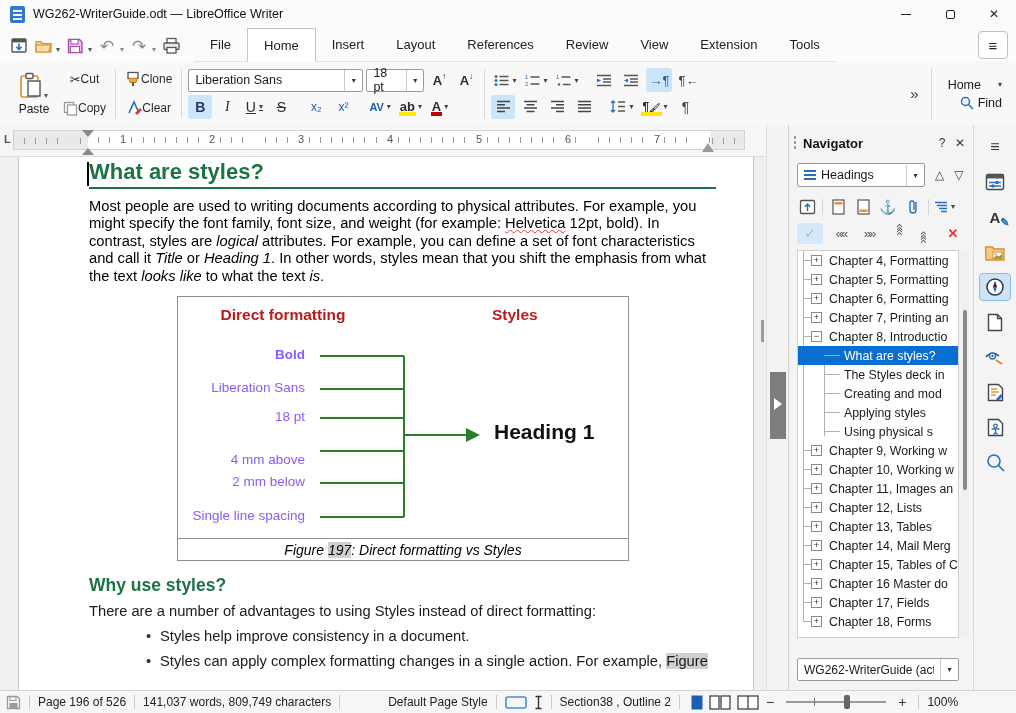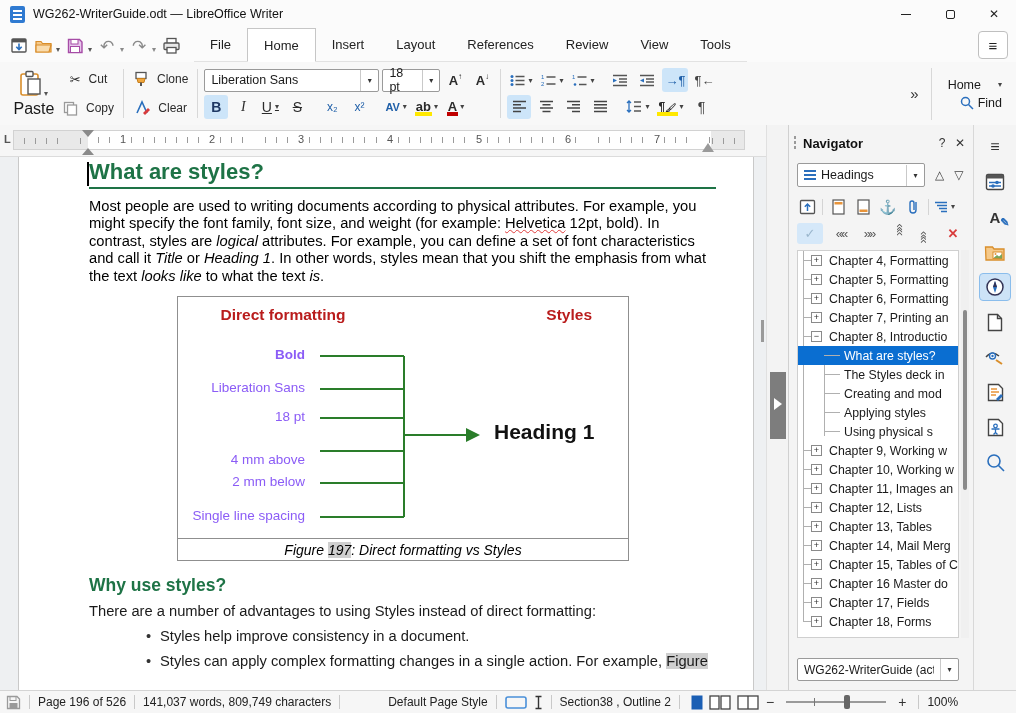--- a/index.html
+++ b/index.html
@@ -28,25 +28,25 @@
   .menu-btn { margin-left:auto; margin-right:8px; margin-bottom:3px; width:30px; height:28px; border:1px solid #bfbfbf; border-radius:4px; display:flex; align-items:center; justify-content:center; font-size:15px; color:#222; background:#fff; }
 
   
   .toolbar { position:absolute; top:62px; left:0; right:0; height:63px; background:#f8f8f8; display:flex; align-items:stretch; padding:3px 4px; }
   .tgroup { display:flex; align-items:center; padding:0 4px; }
   .tsep { width:1px; background:#d8d8d8; margin:4px 2px; }
   .col2 { display:flex; flex-direction:column; justify-content:space-between; height:100%; padding:2px 0; }
   .trow1, .trow2 { display:flex; align-items:center; gap:3px; height:27px; }
   .tbtn { display:inline-flex; align-items:center; justify-content:center; min-width:24px; height:24px; padding:0 3px; border-radius:3px; color:#2b2b2b; }
   .tbtn.on { background:#cde5f9; }
-  .tbtn .lab { font-size:12px; margin-left:8px; }
+  .tbtn .lab { font-size:12px; margin-left:0; }
   .caret::after { content:"▾"; font-size:8px; color:#444; margin-left:3px; }
   .paste-block { display:flex; flex-direction:column; align-items:center; width:52px; }
   .paste-top { display:flex; align-items:flex-end; }
-  .paste-lab { font-size:16px; margin-top:2px; }
+  .paste-lab { font-size:12px; margin-top:2px; }
   .combo { display:flex; align-items:center; background:#fff; border:1px solid #9a9a9a; border-radius:2px; height:23px; font-size:12.5px; padding-left:6px; }
   .combo .cbtn { width:18px; height:21px; border-left:1px solid #c9c9c9; display:flex; align-items:center; justify-content:center; font-size:8px; color:#333; margin-left:6px; }
   .fontbox { width:175px; justify-content:space-between; }
   .sizebox { width:58px; justify-content:space-between; }
   .glyph { font-size:14px; }
   .bold-g { font-weight:bold; color:#1f3864; }
   .ital-g { font-style:italic; font-family:"Liberation Serif",serif; }
   .und-g { text-decoration:underline; }
   .str-g { text-decoration:line-through; }
   .sub-g,.sup-g { font-size:12px; color:#1f5fa8; }
@@ -86,21 +86,21 @@
   .h1 { position:absolute; left:70px; top:2px; font-size:22px; font-weight:bold; color:#1e7346; }
   .h1-rule { position:absolute; left:70px; top:30px; width:627px; height:2px; background:#1e7346; }
   .para { position:absolute; left:70px; top:41px; width:630px; font-size:14.7px; line-height:17.4px; color:#000; }
   .em { font-style:italic; }
   .sq { text-decoration:underline; text-decoration-style:wavy; text-decoration-color:#e03c3c; text-decoration-thickness:1px; }
   .shade { background:#cfcfcf; }
 
   .figure { position:absolute; left:158px; top:139px; width:452px; height:265px; border:1px solid #8f8f8f; background:#fff; }
   .fig-title { position:absolute; top:9px; font-size:15.5px; font-weight:bold; color:#b91c1c; }
   .ft-left { left:30px; width:150px; text-align:center; }
-  .ft-right { left:314px; width:100px; text-align:right; }
+  .ft-right { left:314px; width:100px; text-align:left; }
   .flabel { position:absolute; right:323px; white-space:nowrap; font-size:13.5px; color:#8b5cf6; }
   .flabel.b { font-weight:bold; }
   .fig-svg { position:absolute; left:0; top:0; }
   .fig-result { position:absolute; left:316px; top:123px; font-size:21px; font-weight:bold; color:#111; }
   .fig-capline { position:absolute; left:0; right:0; top:241px; border-top:1px solid #8f8f8f; }
   .fig-caption { position:absolute; left:0; right:0; top:245px; text-align:center; font-style:italic; font-size:14px; color:#000; }
 
   .h2 { position:absolute; left:70px; top:418px; font-size:17.5px; font-weight:bold; color:#1e7346; }
   .intro { position:absolute; left:70px; top:446px; font-size:14.7px; }
   .bullet { position:absolute; left:127px; font-size:14.7px; }
@@ -233,20 +233,21 @@
       </span>
     </div>
     <div class="tabs">
       <span class="tab">File</span>
       <span class="tab active">Home</span>
       <span class="tab">Insert</span>
       <span class="tab">Layout</span>
       <span class="tab">References</span>
       <span class="tab">Review</span>
       <span class="tab">View</span>
+      <span class="tab">Extension</span>
       <span class="tab">Tools</span>
     </div>
     <span class="menu-btn">
         <span>≡</span>
       </span>
   </div>
 
   <div class="toolbar">
     <div class="tgroup">
       <div class="paste-block">

